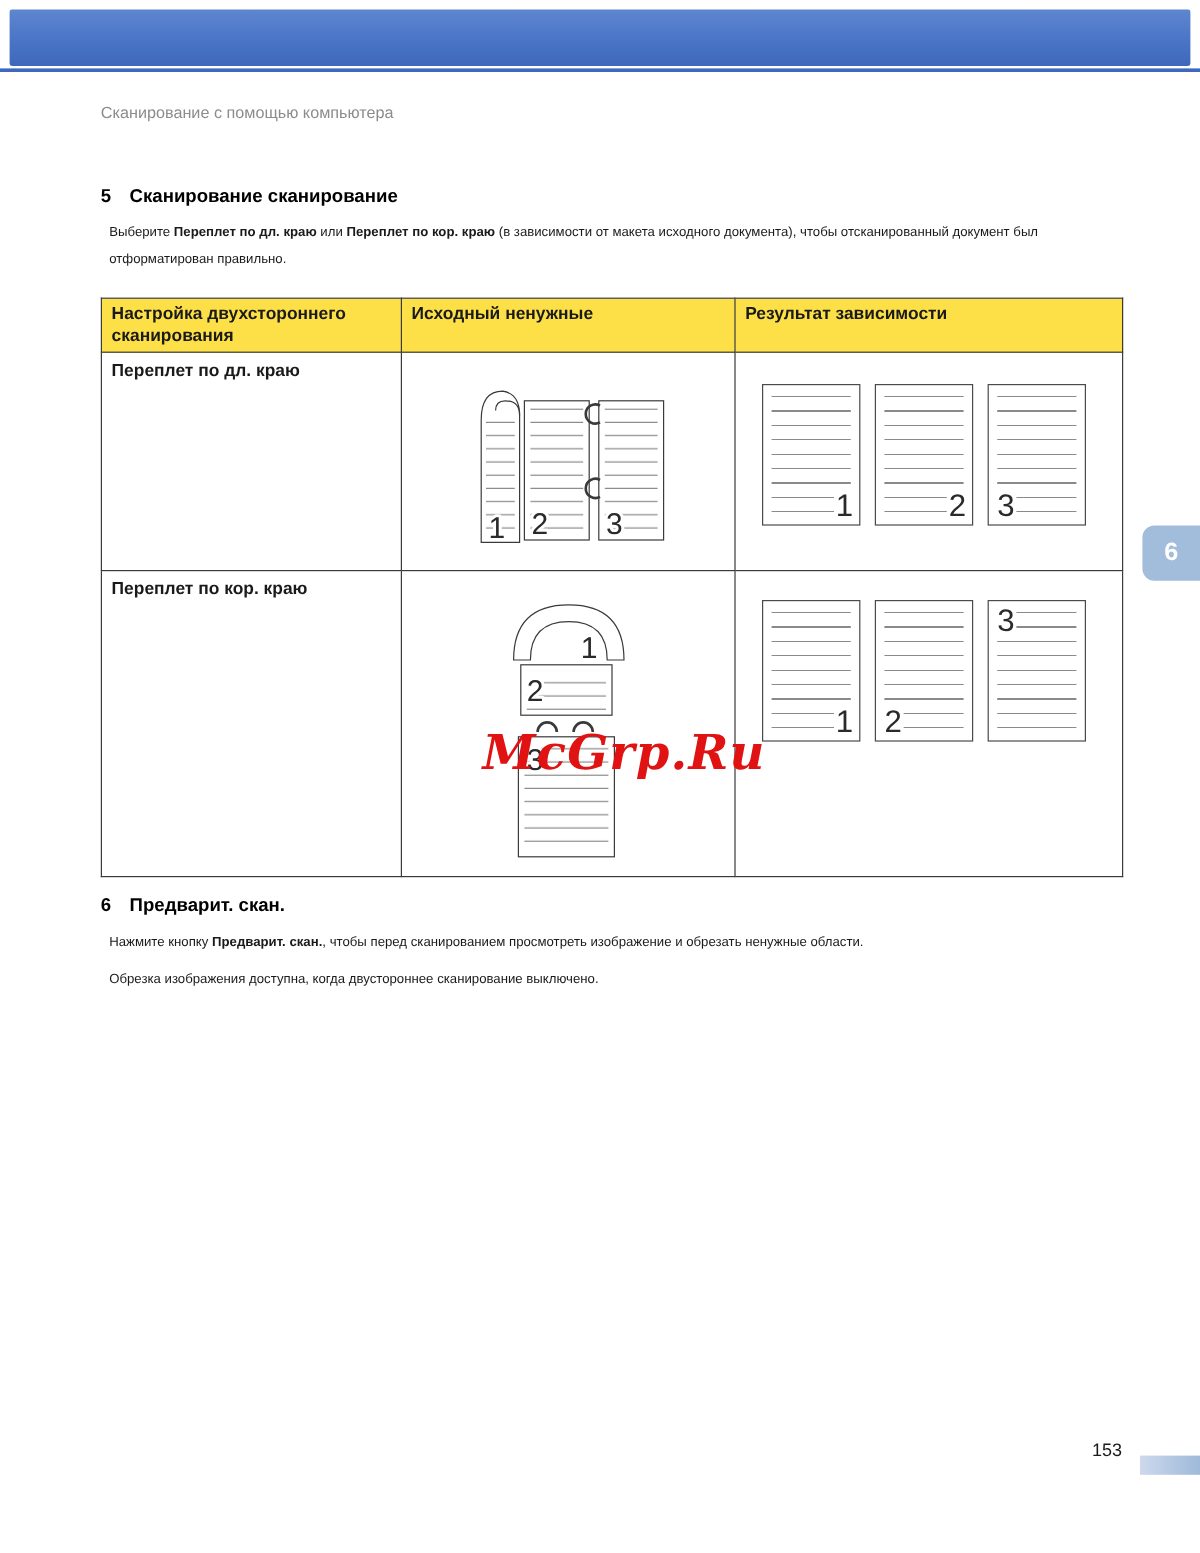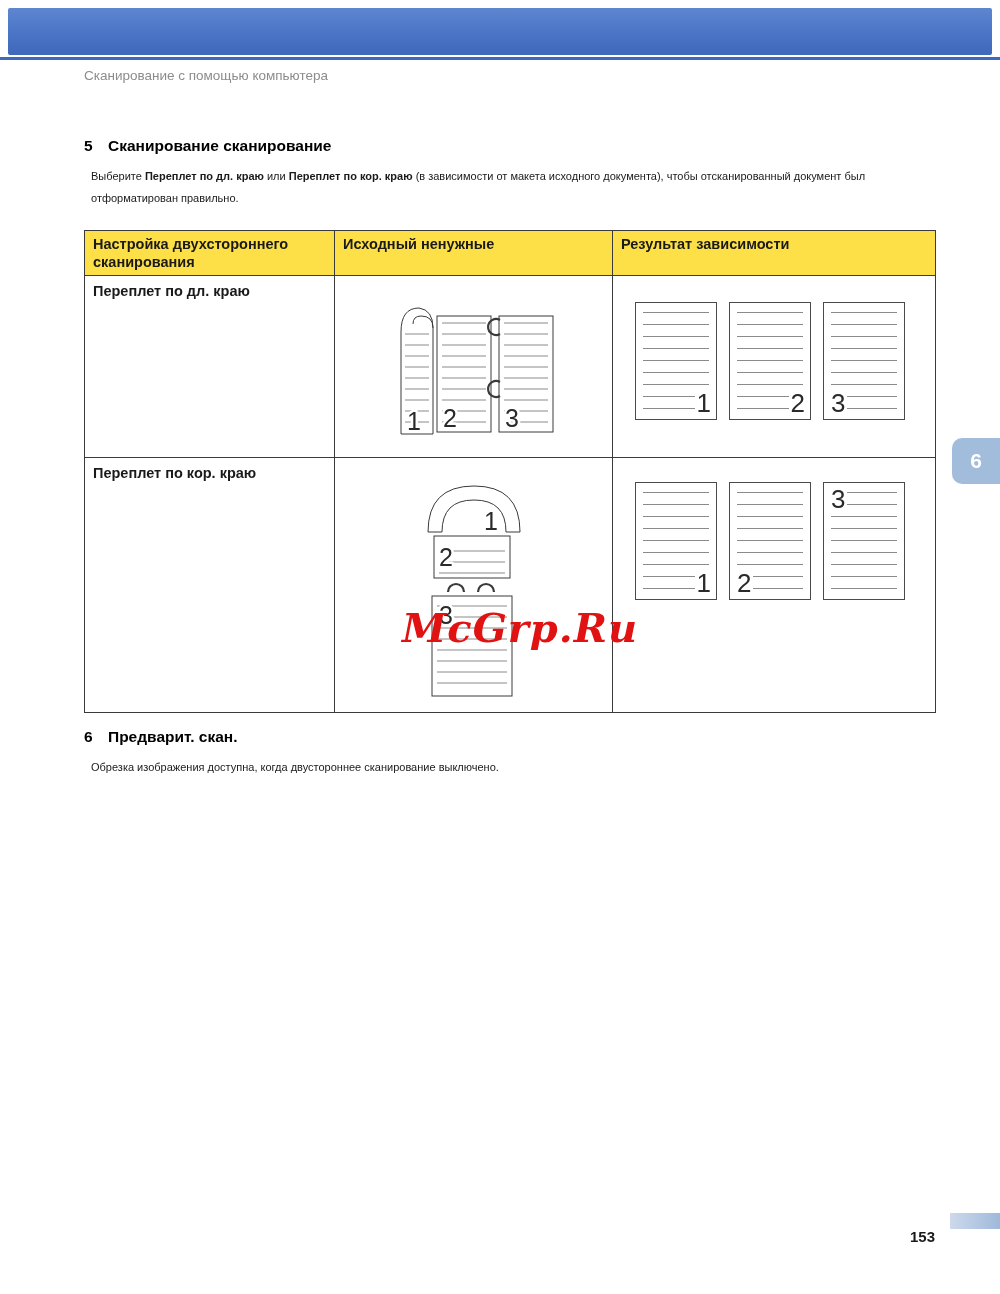--- a/index.html
+++ b/index.html
@@ -9,21 +9,21 @@
     font-family:"Liberation Sans", sans-serif; color:#1a1a1a;
   }
   
   .banner {
     position:absolute; top:8px; left:8px; right:8px; height:47px;
     background:linear-gradient(180deg,#5e86d0 0%, #4a74c6 55%, #3f68ba 100%);
     border-radius:2px;
   }
   .top-rule { position:absolute; top:57px; left:0; width:100%; height:3px; background:#3c69bf; }
 
-  .content { position:absolute; top:68px; left:84px; width:851px; }
+  .content { position:absolute; top:86px; left:84px; width:851px; }
 
   .breadcrumb { font-size:13.5px; color:#8c8c8c; line-height:16px; }
 
   .step-heading { display:flex; margin-top:52px; font-weight:bold; font-size:15.5px; line-height:20px; color:#000; }
   .step-heading.second { margin-top:14px; }
   .step-num { width:24px; flex:0 0 24px; }
 
   .para { margin-left:7px; margin-top:9px; font-size:11px; line-height:22px; width:824px; }
   .para b { font-weight:bold; }
 
@@ -76,21 +76,21 @@
 
   
   .chapter-tab {
     position:absolute; right:0; top:438px; width:48px; height:46px;
     background:#a2bcdb; border-radius:10px 0 0 10px;
     display:flex; align-items:center; justify-content:center;
     color:#ffffff; font-weight:bold; font-size:21px;
   }
 
   
-  .page-number { position:absolute; right:65px; top:1228px; font-weight:bold; font-size:15px; }
+  .page-number { position:absolute; right:65px; top:1200px; font-weight:normal; font-size:15px; }
   .footer-bar {
     position:absolute; right:0; top:1213px; width:50px; height:16px;
     background:linear-gradient(90deg,#cdd9ec,#9fb9da);
   }
 </style>
 </head>
 <body>
 
 <div class="banner"></div>
 <div class="top-rule"></div>
@@ -211,20 +211,21 @@
       </td>
     </tr>
   </tbody>
     </table>
 
   <div class="step-heading second">
     <span class="step-num">6</span>
     <span>Предварит. скан.</span>
   </div>
 
+  <p class="para"><span>Нажмите кнопку </span><b>Предварит. скан.</b><span>, чтобы перед сканированием просмотреть изображение и обрезать ненужные области.</span></p>
 
   <p class="para">Обрезка изображения доступна, когда двустороннее сканирование выключено.</p>
 
 </div>
 
 <div class="watermark">McGrp.Ru</div>
 
 <div class="chapter-tab">6</div>
 
 <div class="page-number">153</div>

